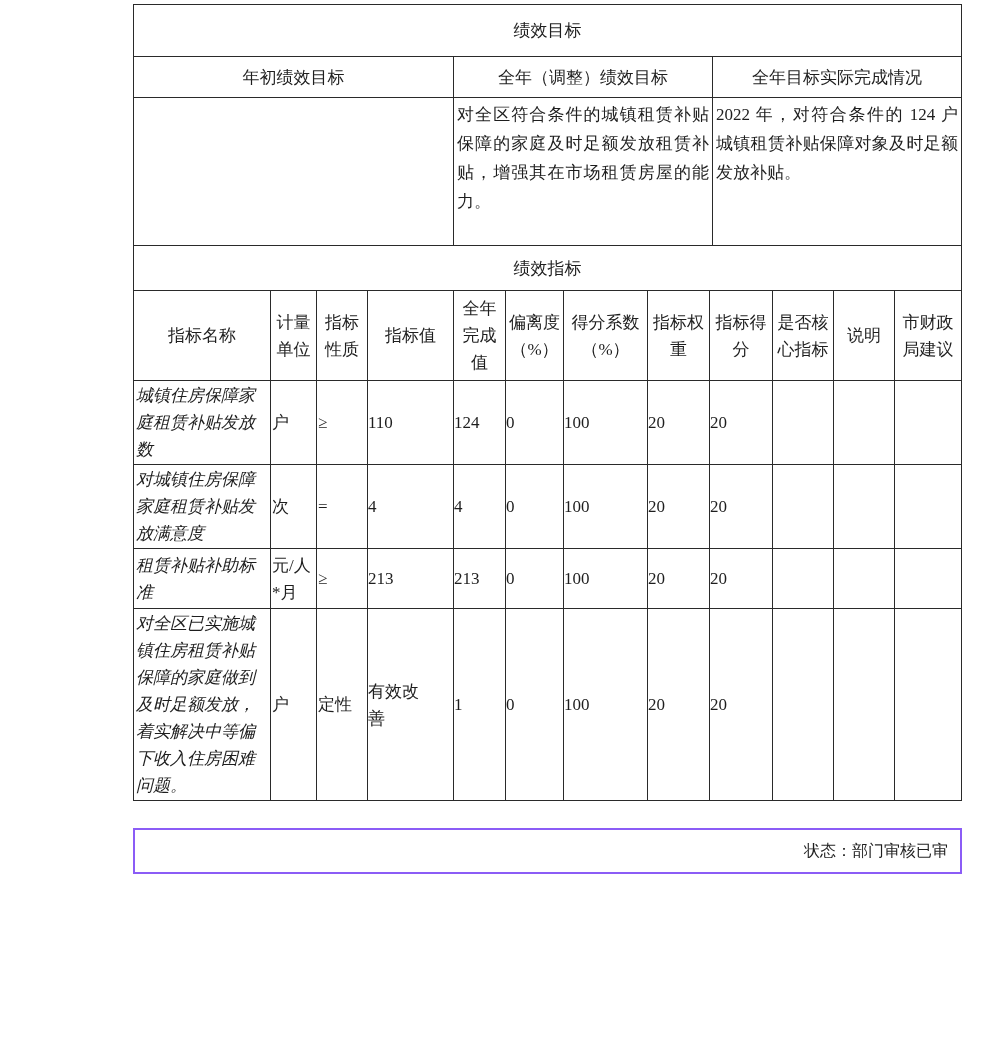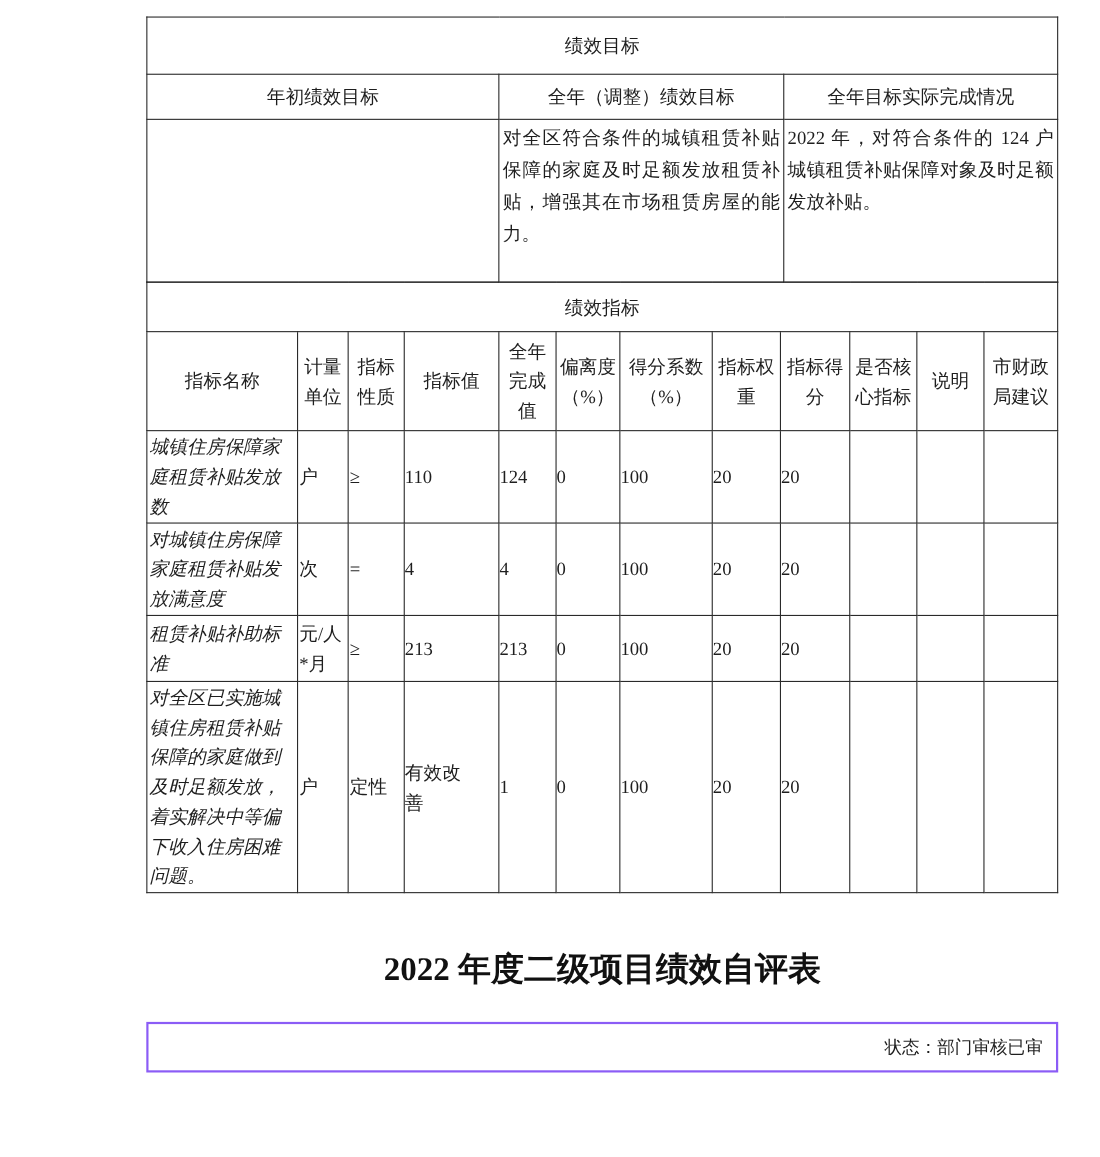--- a/index.html
+++ b/index.html
@@ -9,21 +9,21 @@
     width: 1000px;
     height: 1052px;
     background: #ffffff;
     overflow: hidden;
     font-family: "Liberation Serif", "DejaVu Serif", serif;
     color: #1e1e1e;
   }
   .content {
     position: absolute;
     left: 133px;
-    top: 15px;
+    top: 4px;
     width: 829px;
   }
   table {
     border-collapse: collapse;
     table-layout: fixed;
     width: 828px;
   }
   td {
     border: 1px solid #2a2a2a;
     font-size: 17px;
@@ -197,20 +197,19 @@
         <td class="c-num">20</td>
         <td class="c-num">20</td>
         <td class="c-empty"></td>
         <td class="c-empty"></td>
         <td class="c-empty"></td>
       </tr>
 
     </tbody>
       </table>
 
-    <div class="doc-title">2022 年度二级项目绩效自评表</div>
 
     <div class="status-box">
       <span>状态：部门审核已审</span>
     </div>
 
   </div>
 </div>
 
 </body></html>

